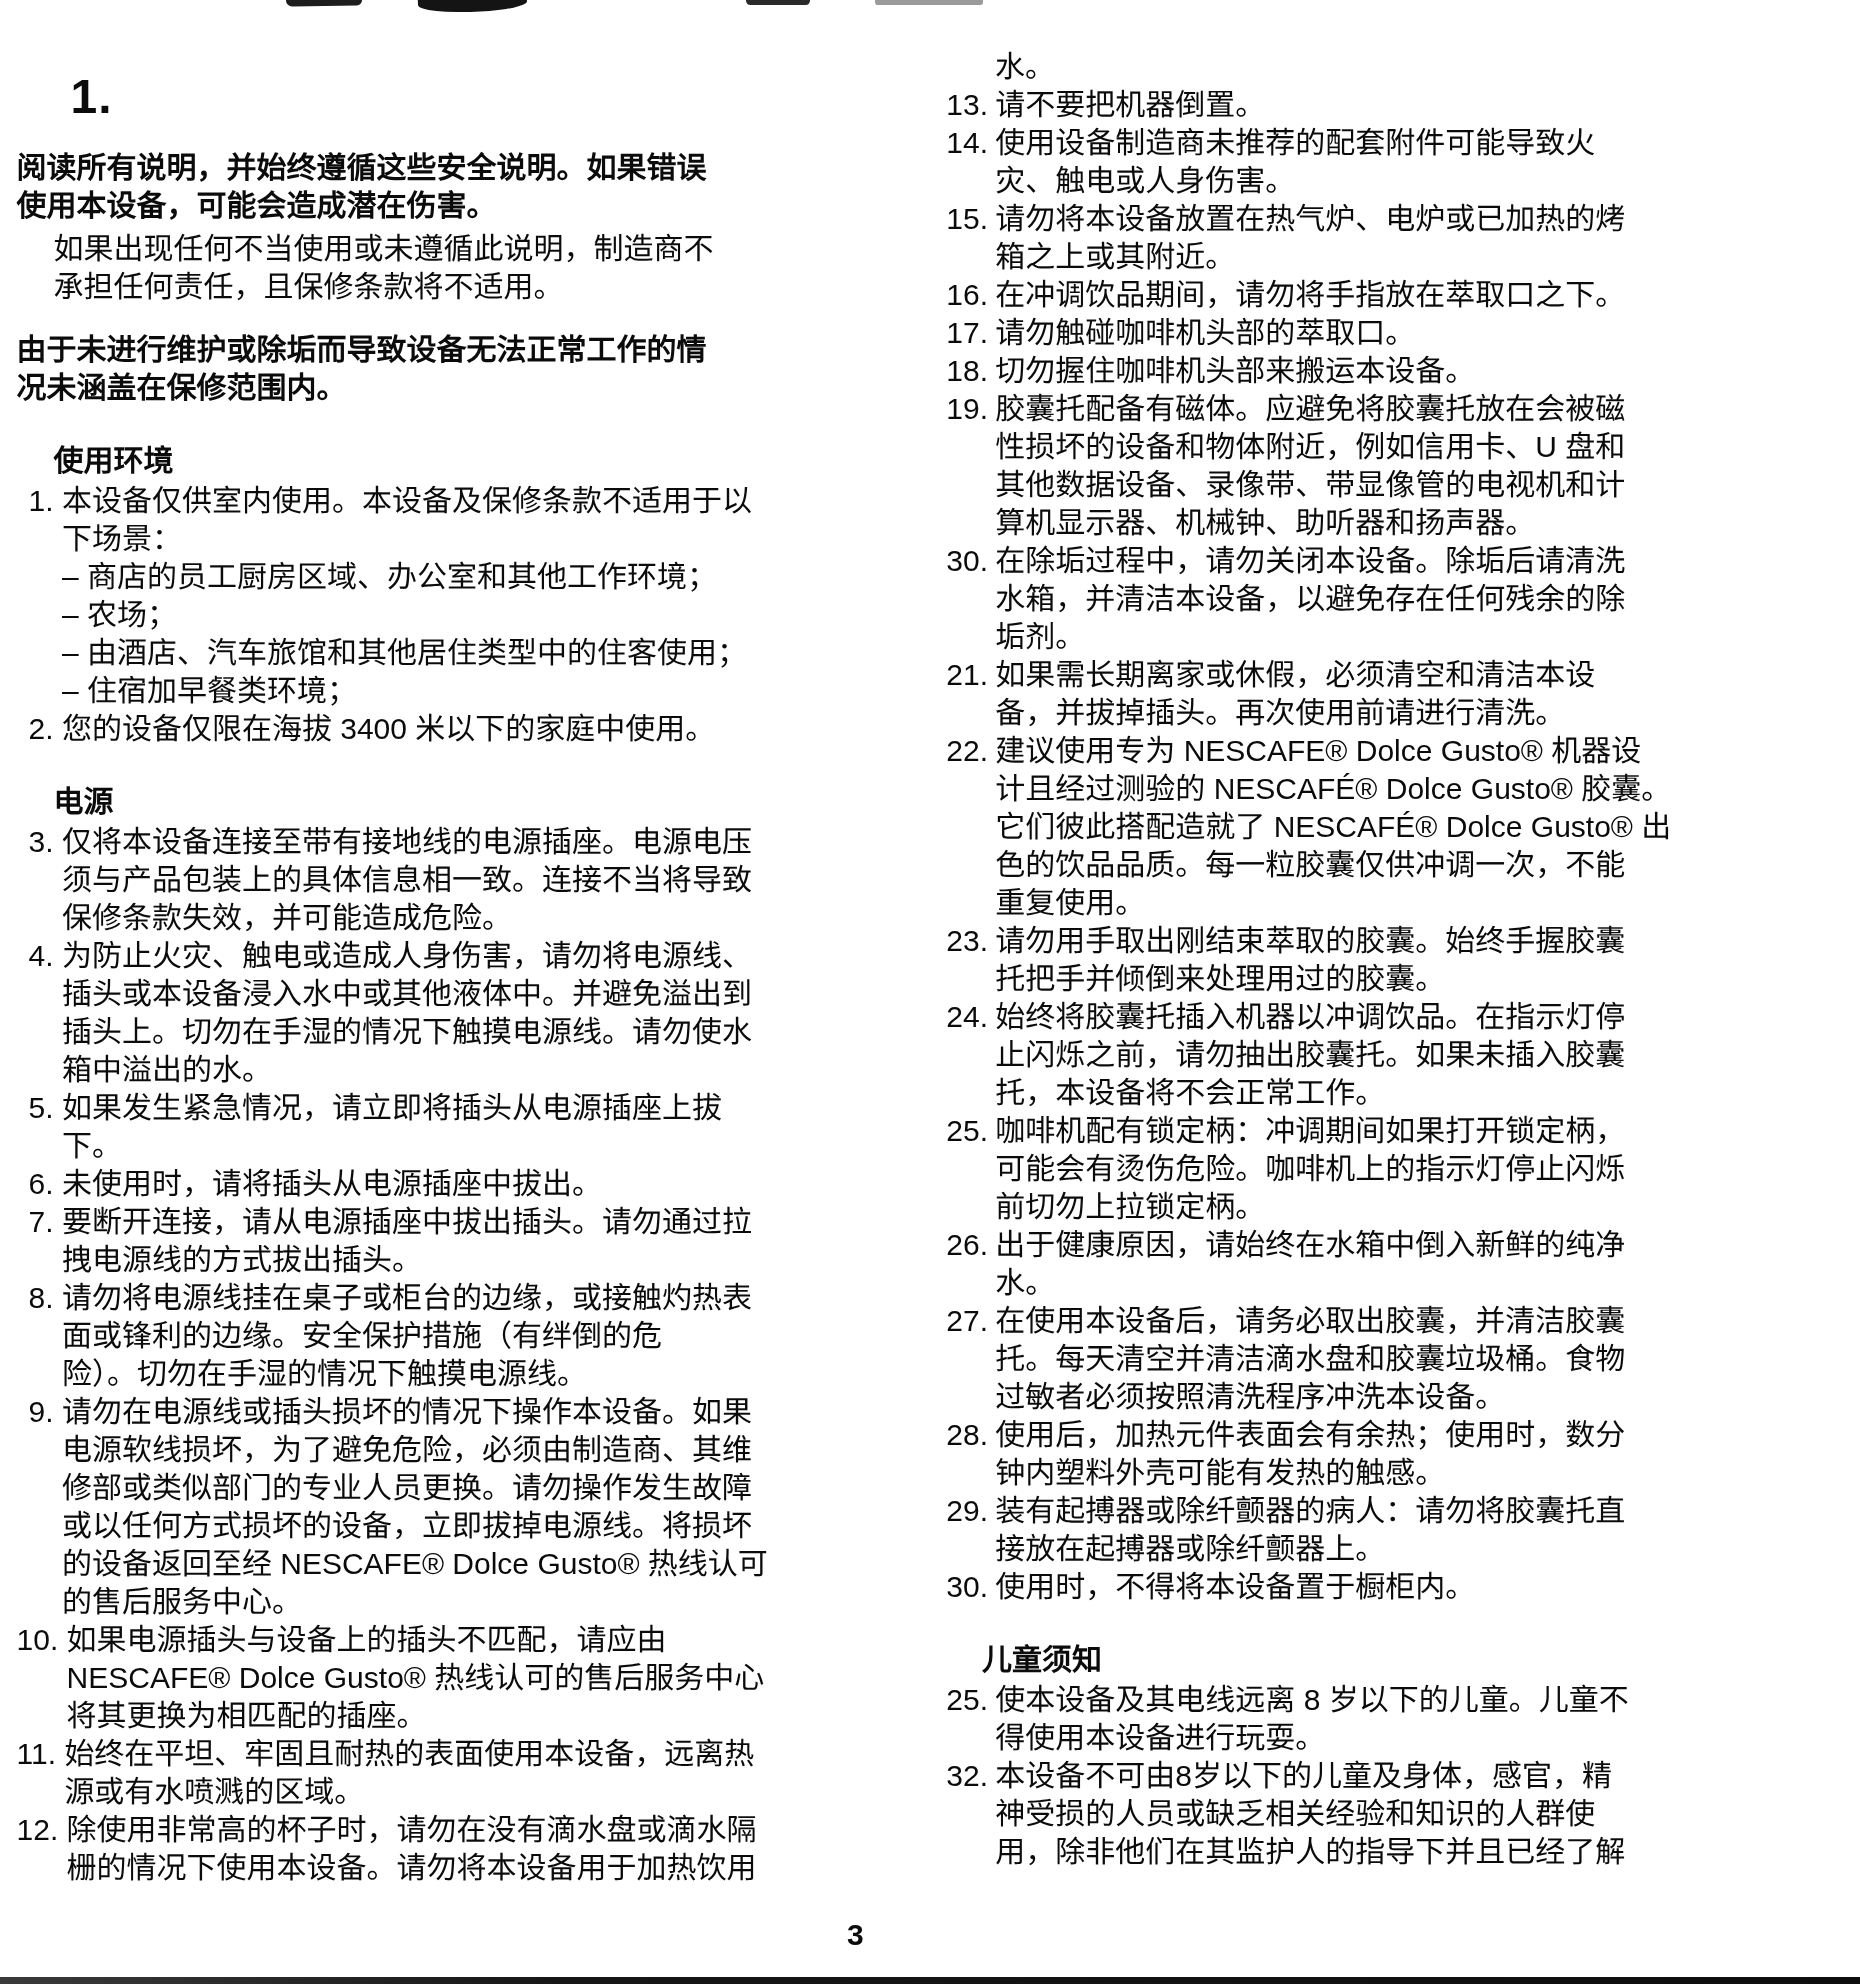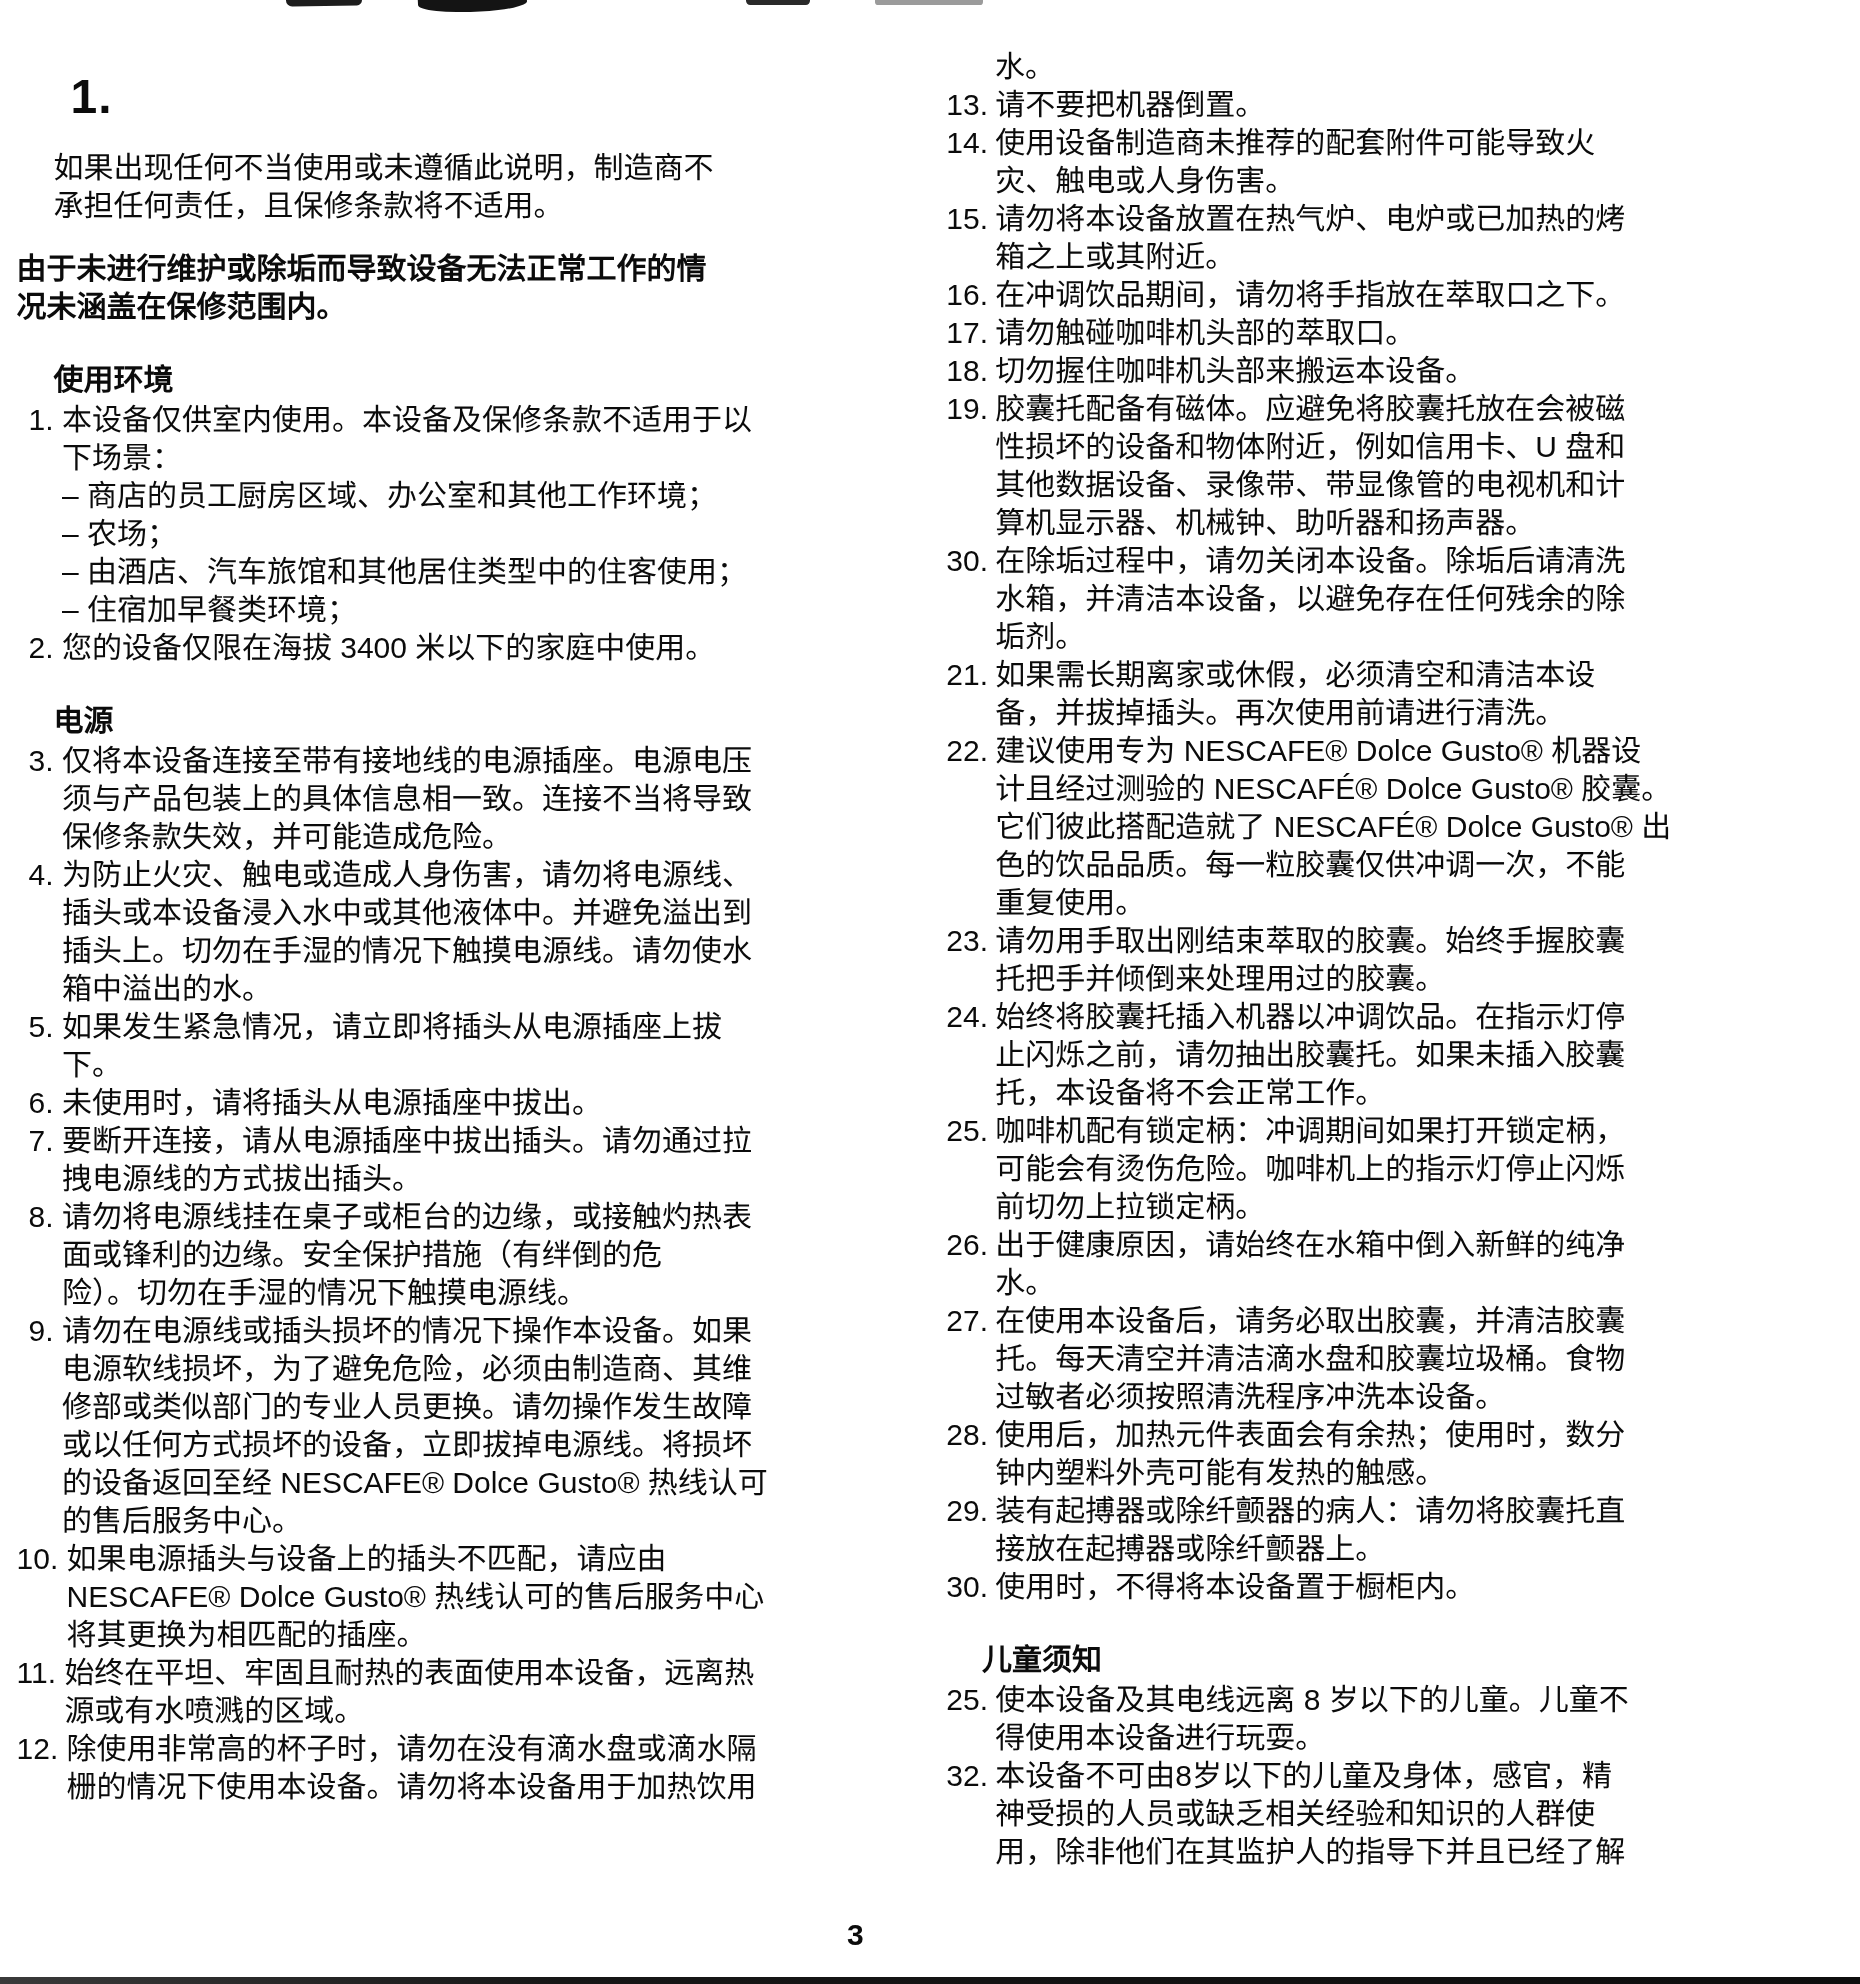--- a/index.html
+++ b/index.html
@@ -83,20 +83,22 @@
   <div class="artifact smudge-2"></div>
   <div class="artifact smudge-3"></div>
   <div class="artifact smudge-4"></div>
 
   <div class="col col-left">
 
     <div class="doc-title">
       <span class="t-num">1.</span>
     </div>
 
+    <div class="para bold mb-sm">阅读所有说明，并始终遵循这些安全说明。如果错误
+使用本设备，可能会造成潜在伤害。</div>
     <div class="para indent mb-md">如果出现任何不当使用或未遵循此说明，制造商不
 承担任何责任，且保修条款将不适用。</div>
     <div class="para bold">由于未进行维护或除垢而导致设备无法正常工作的情
 况未涵盖在保修范围内。</div>
 
     <div class="sec-heading first">使用环境</div>
 
     <div class="item">
       <span class="num">1.</span>
       <span class="txt">本设备仅供室内使用。本设备及保修条款不适用于以

